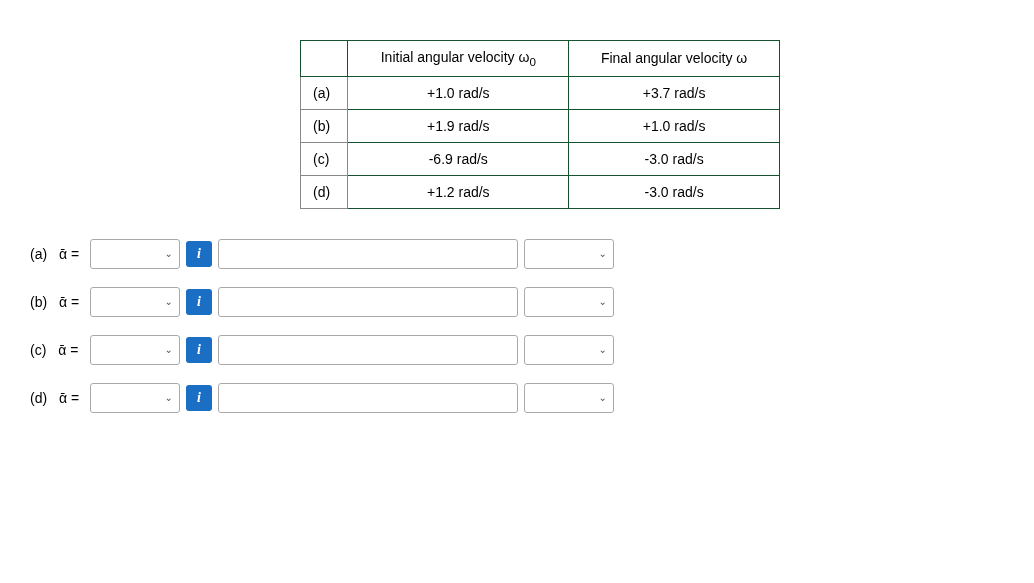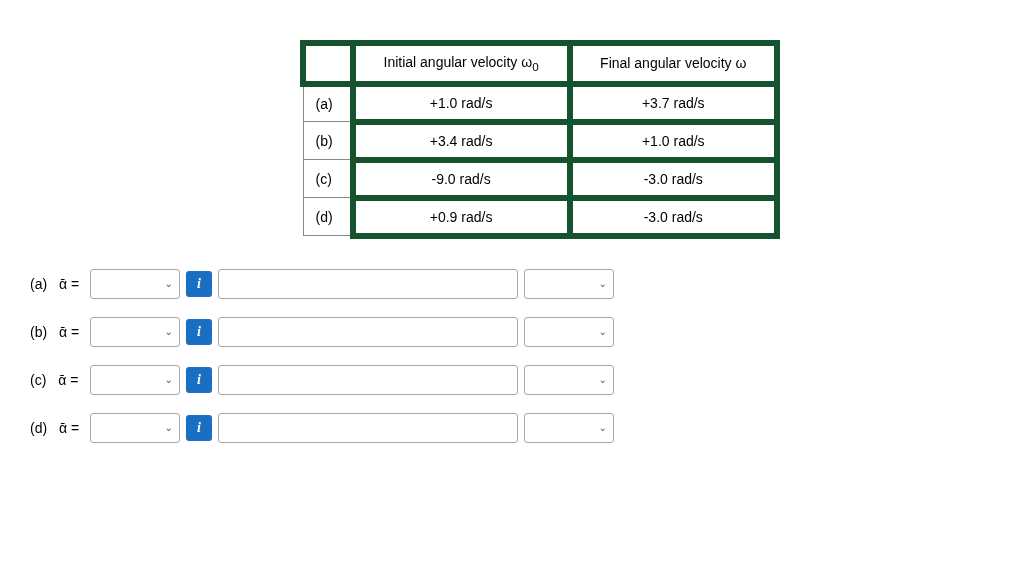--- a/index.html
+++ b/index.html
@@ -20,21 +20,21 @@
     }
     .table-container {
       margin-left: 280px;
       margin-bottom: 30px;
     }
     table.data-table {
       border-collapse: collapse;
       min-width: 480px;
     }
     table.data-table th, table.data-table td {
-      border: 6px solid #14532d;
+      border: 1px solid #14532d;
       padding: 8px 20px;
       text-align: center;
     }
     table.data-table th {
       font-weight: normal;
       background: #fff;
     }
     table.data-table td.row-label {
       text-align: left;
       padding: 8px 12px;
@@ -133,31 +133,31 @@
       </tr>
     </thead>
     <tbody id="table-body">
     <tr>
       <td class="row-label">(a)</td>
       <td>+1.0 rad/s</td>
       <td>+3.7 rad/s</td>
     </tr>
         <tr>
       <td class="row-label">(b)</td>
-      <td>+3.4 rad/s</td>
+      <td>+1.9 rad/s</td>
       <td>+1.0 rad/s</td>
     </tr>
         <tr>
       <td class="row-label">(c)</td>
-      <td>-9.0 rad/s</td>
+      <td>-6.9 rad/s</td>
       <td>-3.0 rad/s</td>
     </tr>
         <tr>
       <td class="row-label">(d)</td>
-      <td>+0.9 rad/s</td>
+      <td>+1.2 rad/s</td>
       <td>-3.0 rad/s</td>
     </tr>
       </tbody>
   </table>
 </div>
 
 <div class="answer-rows" id="answer-rows">
 <div class="answer-row">
       <span class="answer-row-label">
         <span>(a)</span>&nbsp;

